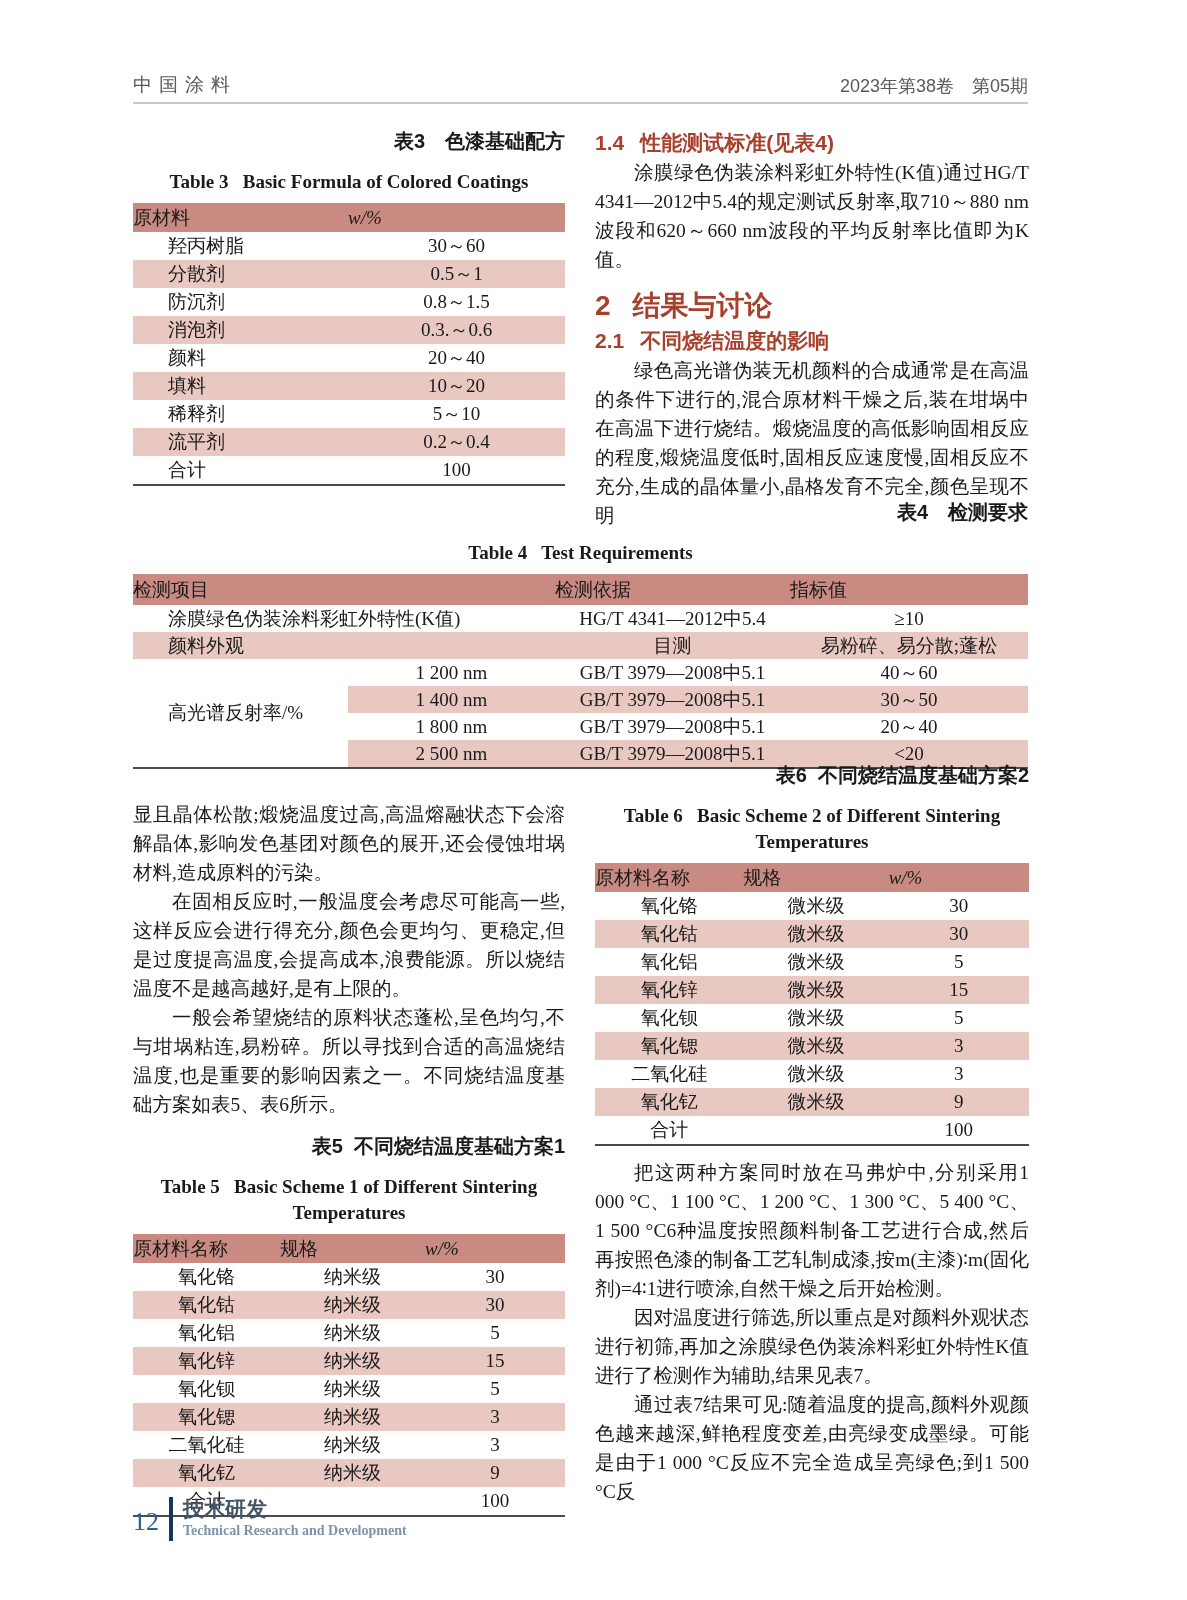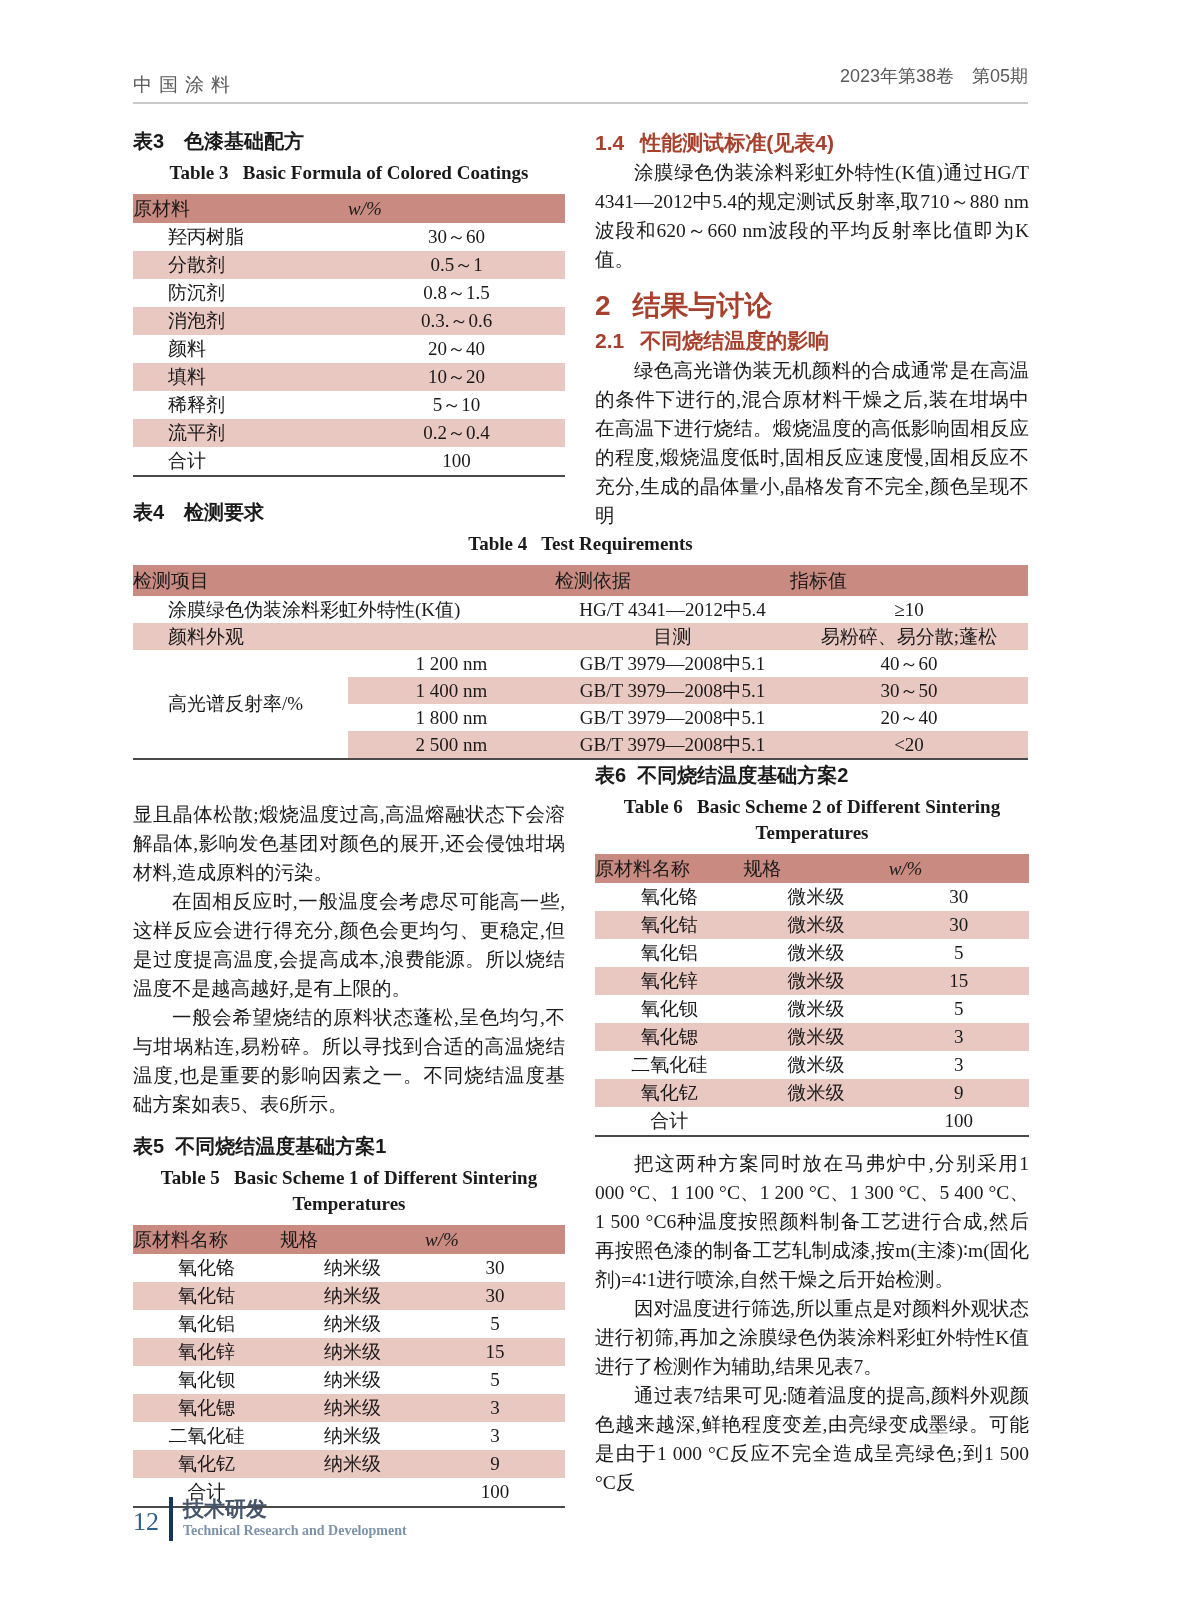--- a/index.html
+++ b/index.html
@@ -14,35 +14,35 @@
   }
   html,body{margin:0;padding:0;background:#fff;}
   .page{position:relative;width:1187px;height:1600px;background:#ffffff;overflow:hidden;
         font-family:"Liberation Serif","DejaVu Serif",serif;color:var(--ink);border-radius:14px;}
 
   
   .page-header{position:absolute;left:133px;top:72px;width:895px;height:30px;
     border-bottom:2px solid #c9c9c9;display:flex;justify-content:space-between;align-items:flex-end;
     font-family:"Liberation Sans","DejaVu Sans",sans-serif;}
   .journal-name{font-size:19px;color:var(--gray);letter-spacing:7px;padding-bottom:4px;}
-  .issue-info{font-size:18px;color:var(--gray);padding-bottom:14px;}
+  .issue-info{font-size:18px;color:var(--gray);padding-bottom:4px;}
 
   
   .block{position:absolute;}
   .lt{left:133px;top:128px;width:432px;}
   .rt{left:595px;top:128px;width:434px;}
   .t4blk{left:133px;top:499px;width:895px;}
   .lb{left:133px;top:800px;width:432px;}
   .rb{left:595px;top:762px;width:434px;}
 
   
   .ttl-zh{font-family:"Liberation Sans","DejaVu Sans",sans-serif;font-weight:bold;font-size:20px;
-          text-align:left;white-space:pre-wrap;line-height:26px;}
+          text-align:right;white-space:pre-wrap;line-height:26px;}
   .ttl-en{font-family:"Liberation Serif","DejaVu Serif",serif;font-weight:bold;font-size:19px;
-          text-align:center;white-space:pre-wrap;line-height:26px;margin-top:6px;}
+          text-align:center;white-space:pre-wrap;line-height:26px;margin-top:15px;}
 
   
   table.dtable{width:100%;border-collapse:collapse;table-layout:fixed;
     font-family:"Liberation Serif","DejaVu Serif",serif;font-size:19px;color:var(--ink);
     border-bottom:2px solid #4a4a4a;margin-top:8px;}
   table.dtable th{background:var(--mauve);font-weight:normal;height:29px;text-align:left;padding:0;}
   table.dtable td{height:28px;text-align:center;padding:0;vertical-align:middle;}
   table.t4 td{height:27px;}
   table.t4 th{height:31px;}
   .pink{background:var(--stripe);}

